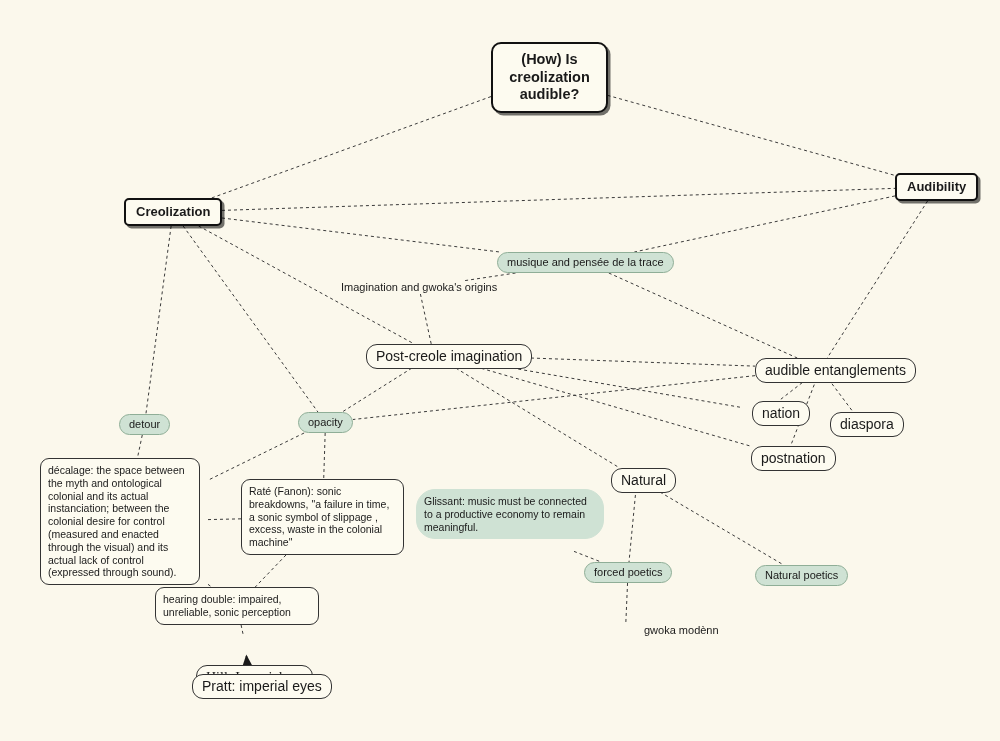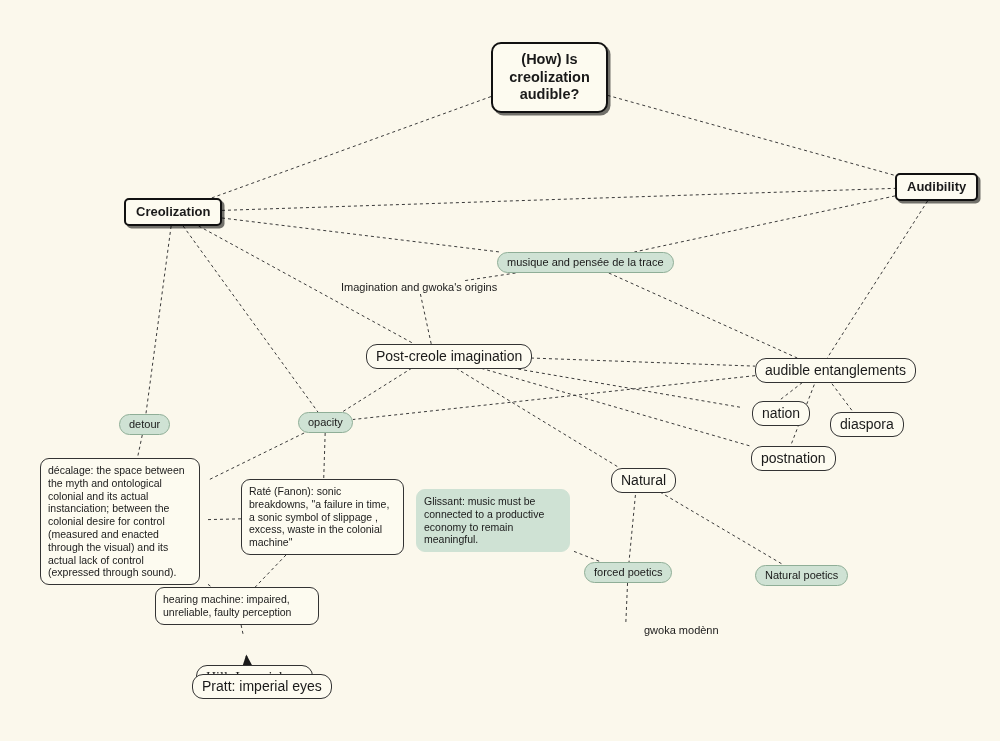--- a/index.html
+++ b/index.html
@@ -153,22 +153,22 @@
       <div class="node bare" style="left: 341px; top: 281px;">Imagination and gwoka's origins</div>
       <div class="node pill" style="left: 366px; top: 344px;">Post-creole imagination</div>
       <div class="node pill" style="left: 755px; top: 358px;">audible entanglements</div>
       <div class="node pill" style="left: 752px; top: 401px;">nation</div>
       <div class="node pill" style="left: 830px; top: 412px;">diaspora</div>
       <div class="node pill" style="left: 751px; top: 446px;">postnation</div>
       <div class="node green" style="left: 119px; top: 414px;">detour</div>
       <div class="node green" style="left: 298px; top: 412px;">opacity</div>
       <div class="node box" style="left: 40px; top: 458px; width: 160px;">décalage: the space between the myth and ontological colonial and its actual instanciation; between the colonial desire for control (measured and enacted through the visual) and its actual lack of control (expressed through sound).</div>
       <div class="node box" style="left: 241px; top: 479px; width: 163px;">Raté (Fanon): sonic breakdowns, "a failure in time, a sonic symbol of slippage , excess, waste in the colonial machine"</div>
-      <div class="node greenbox" style="left: 416px; top: 489px; width: 154px;">Glissant: music must be connected to a productive economy to remain meaningful.</div>
+      <div class="node greenbox" style="left: 416px; top: 489px; width: 188px; border-radius: 19px;">Glissant: music must be connected to a productive economy to remain meaningful.</div>
       <div class="node pill" style="left: 611px; top: 468px;">Natural</div>
       <div class="node green" style="left: 584px; top: 562px;">forced poetics</div>
       <div class="node green" style="left: 755px; top: 565px;">Natural poetics</div>
       <div class="node bare" style="left: 612px; top: 624px; margin-left: 32px;">gwoka modènn</div>
-      <div class="node box" style="left: 155px; top: 587px; width: 164px;">hearing machine: impaired, unreliable, faulty perception</div>
+      <div class="node box" style="left: 155px; top: 587px; width: 164px;">hearing double: impaired, unreliable, sonic perception</div>
       <div class="node pill" style="left: 196px; top: 665px; font-family: Liberation Serif, serif;">Hill: Imperial ear</div>
       <div class="node pill" style="left: 192px; top: 674px;">Pratt: imperial eyes</div>
     </div>
 </div>
 
 </body></html>

